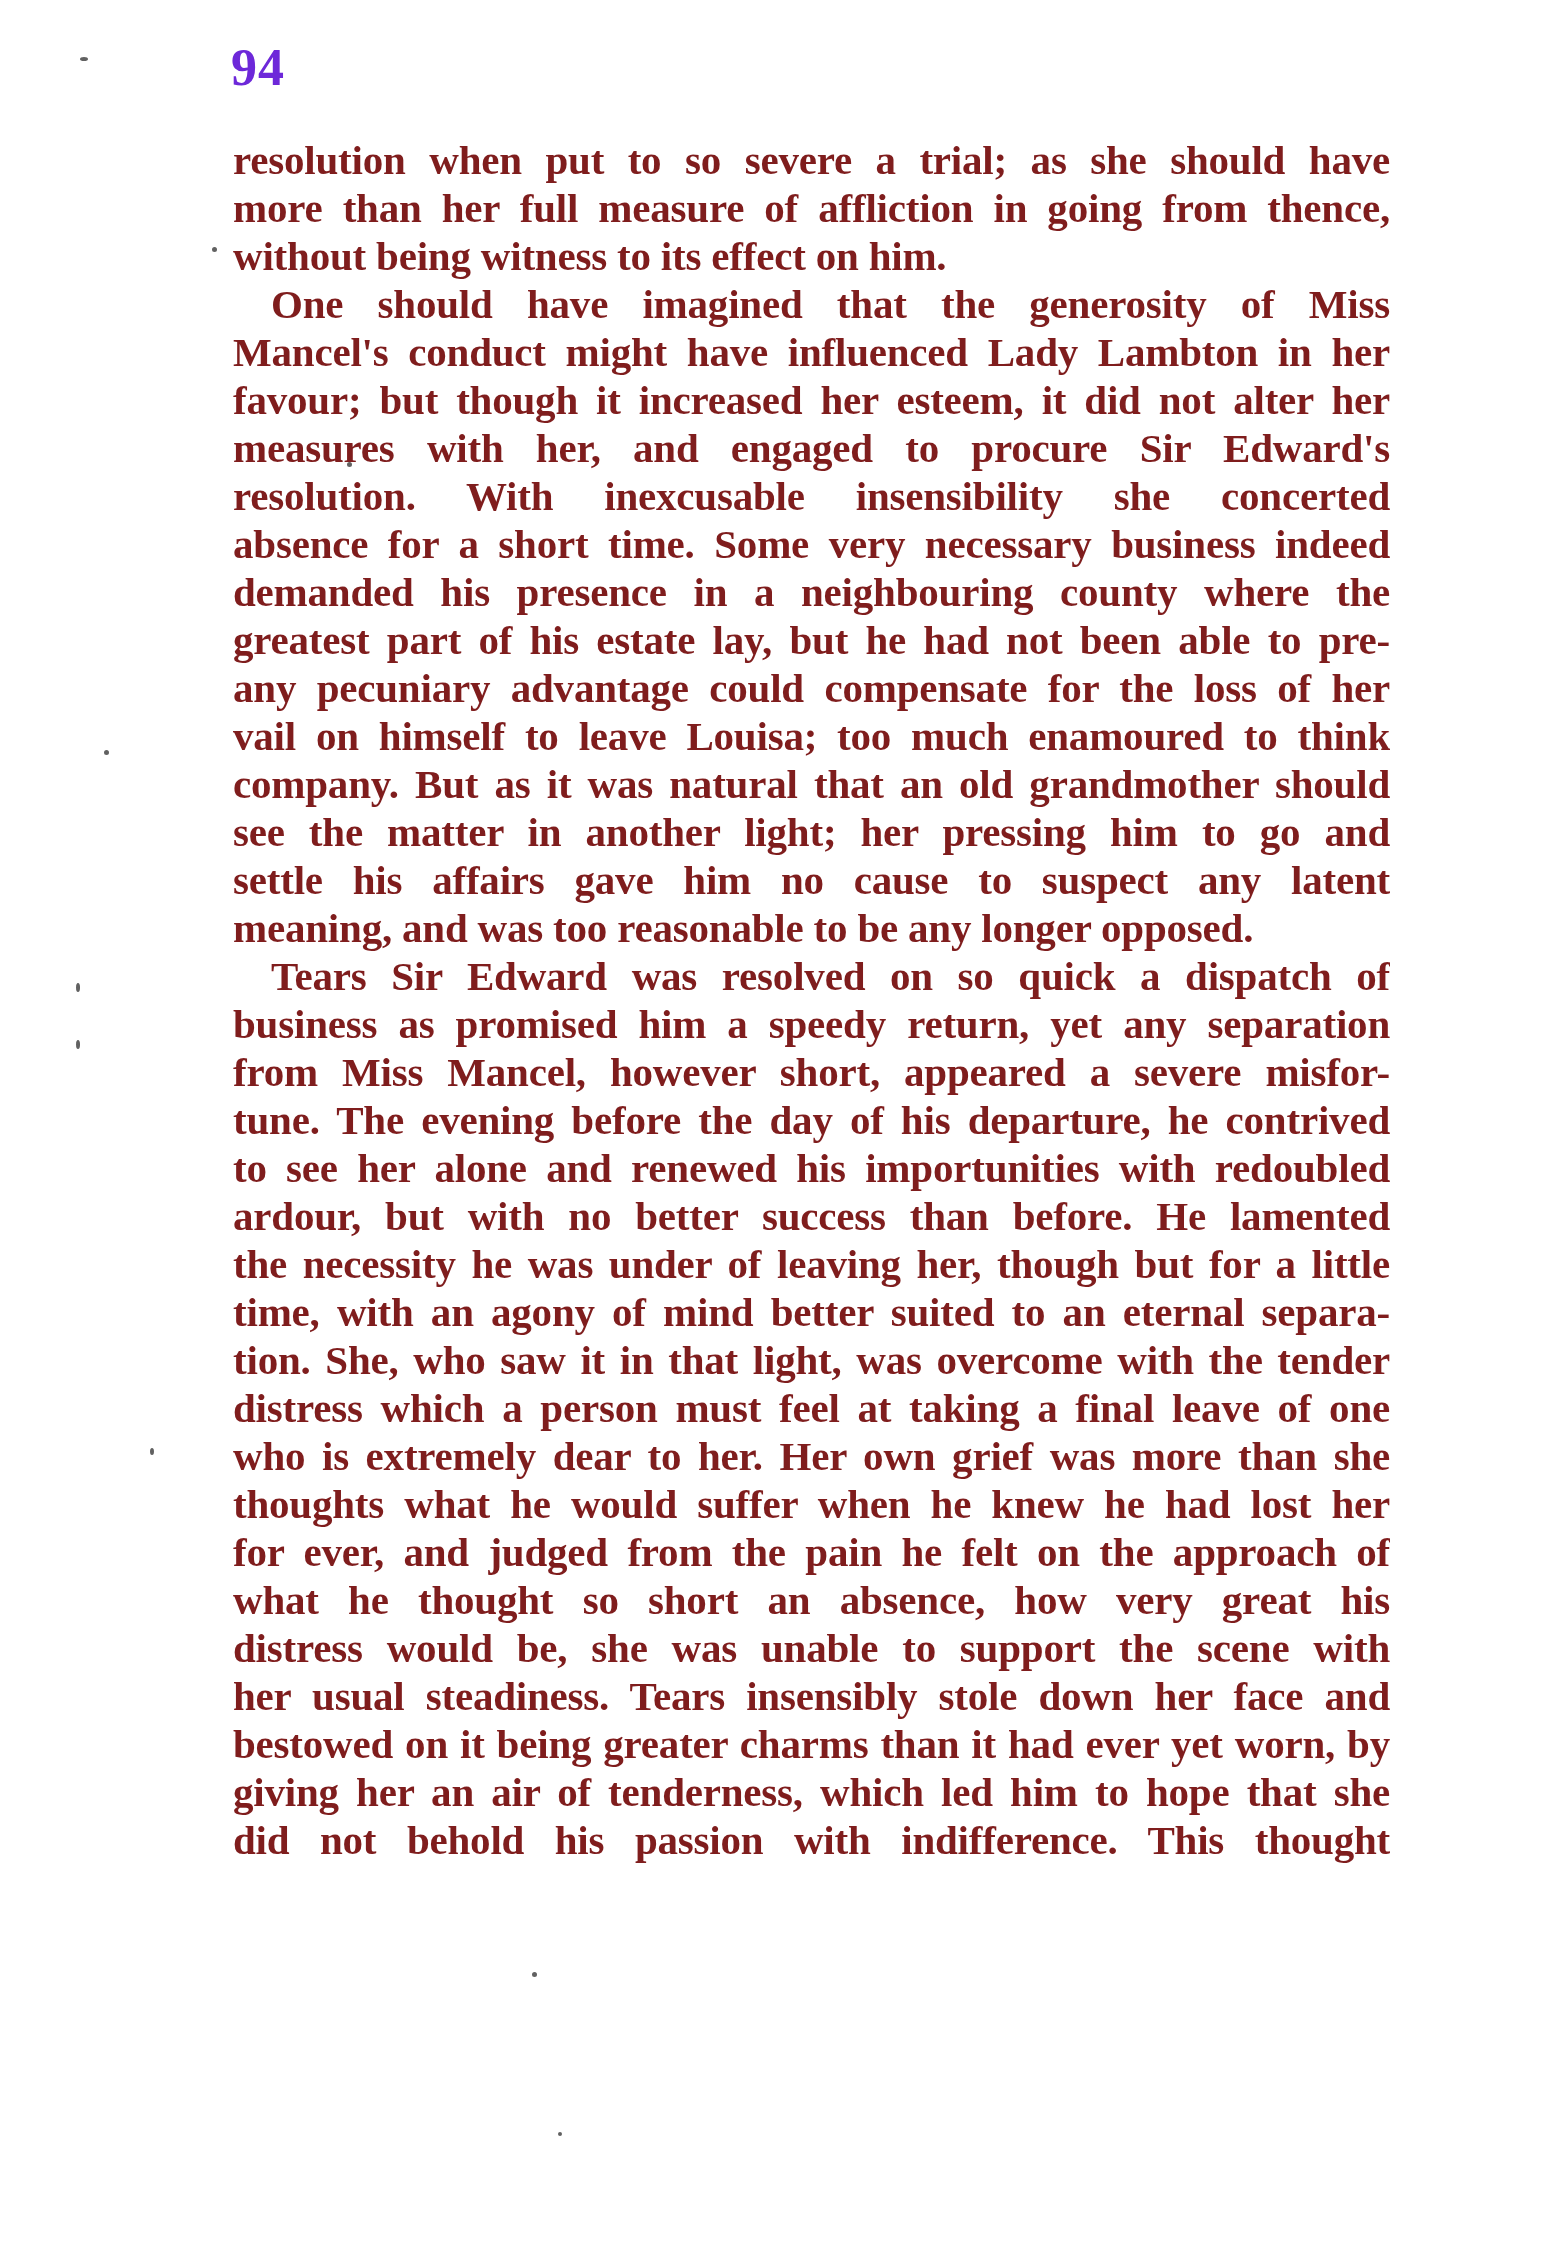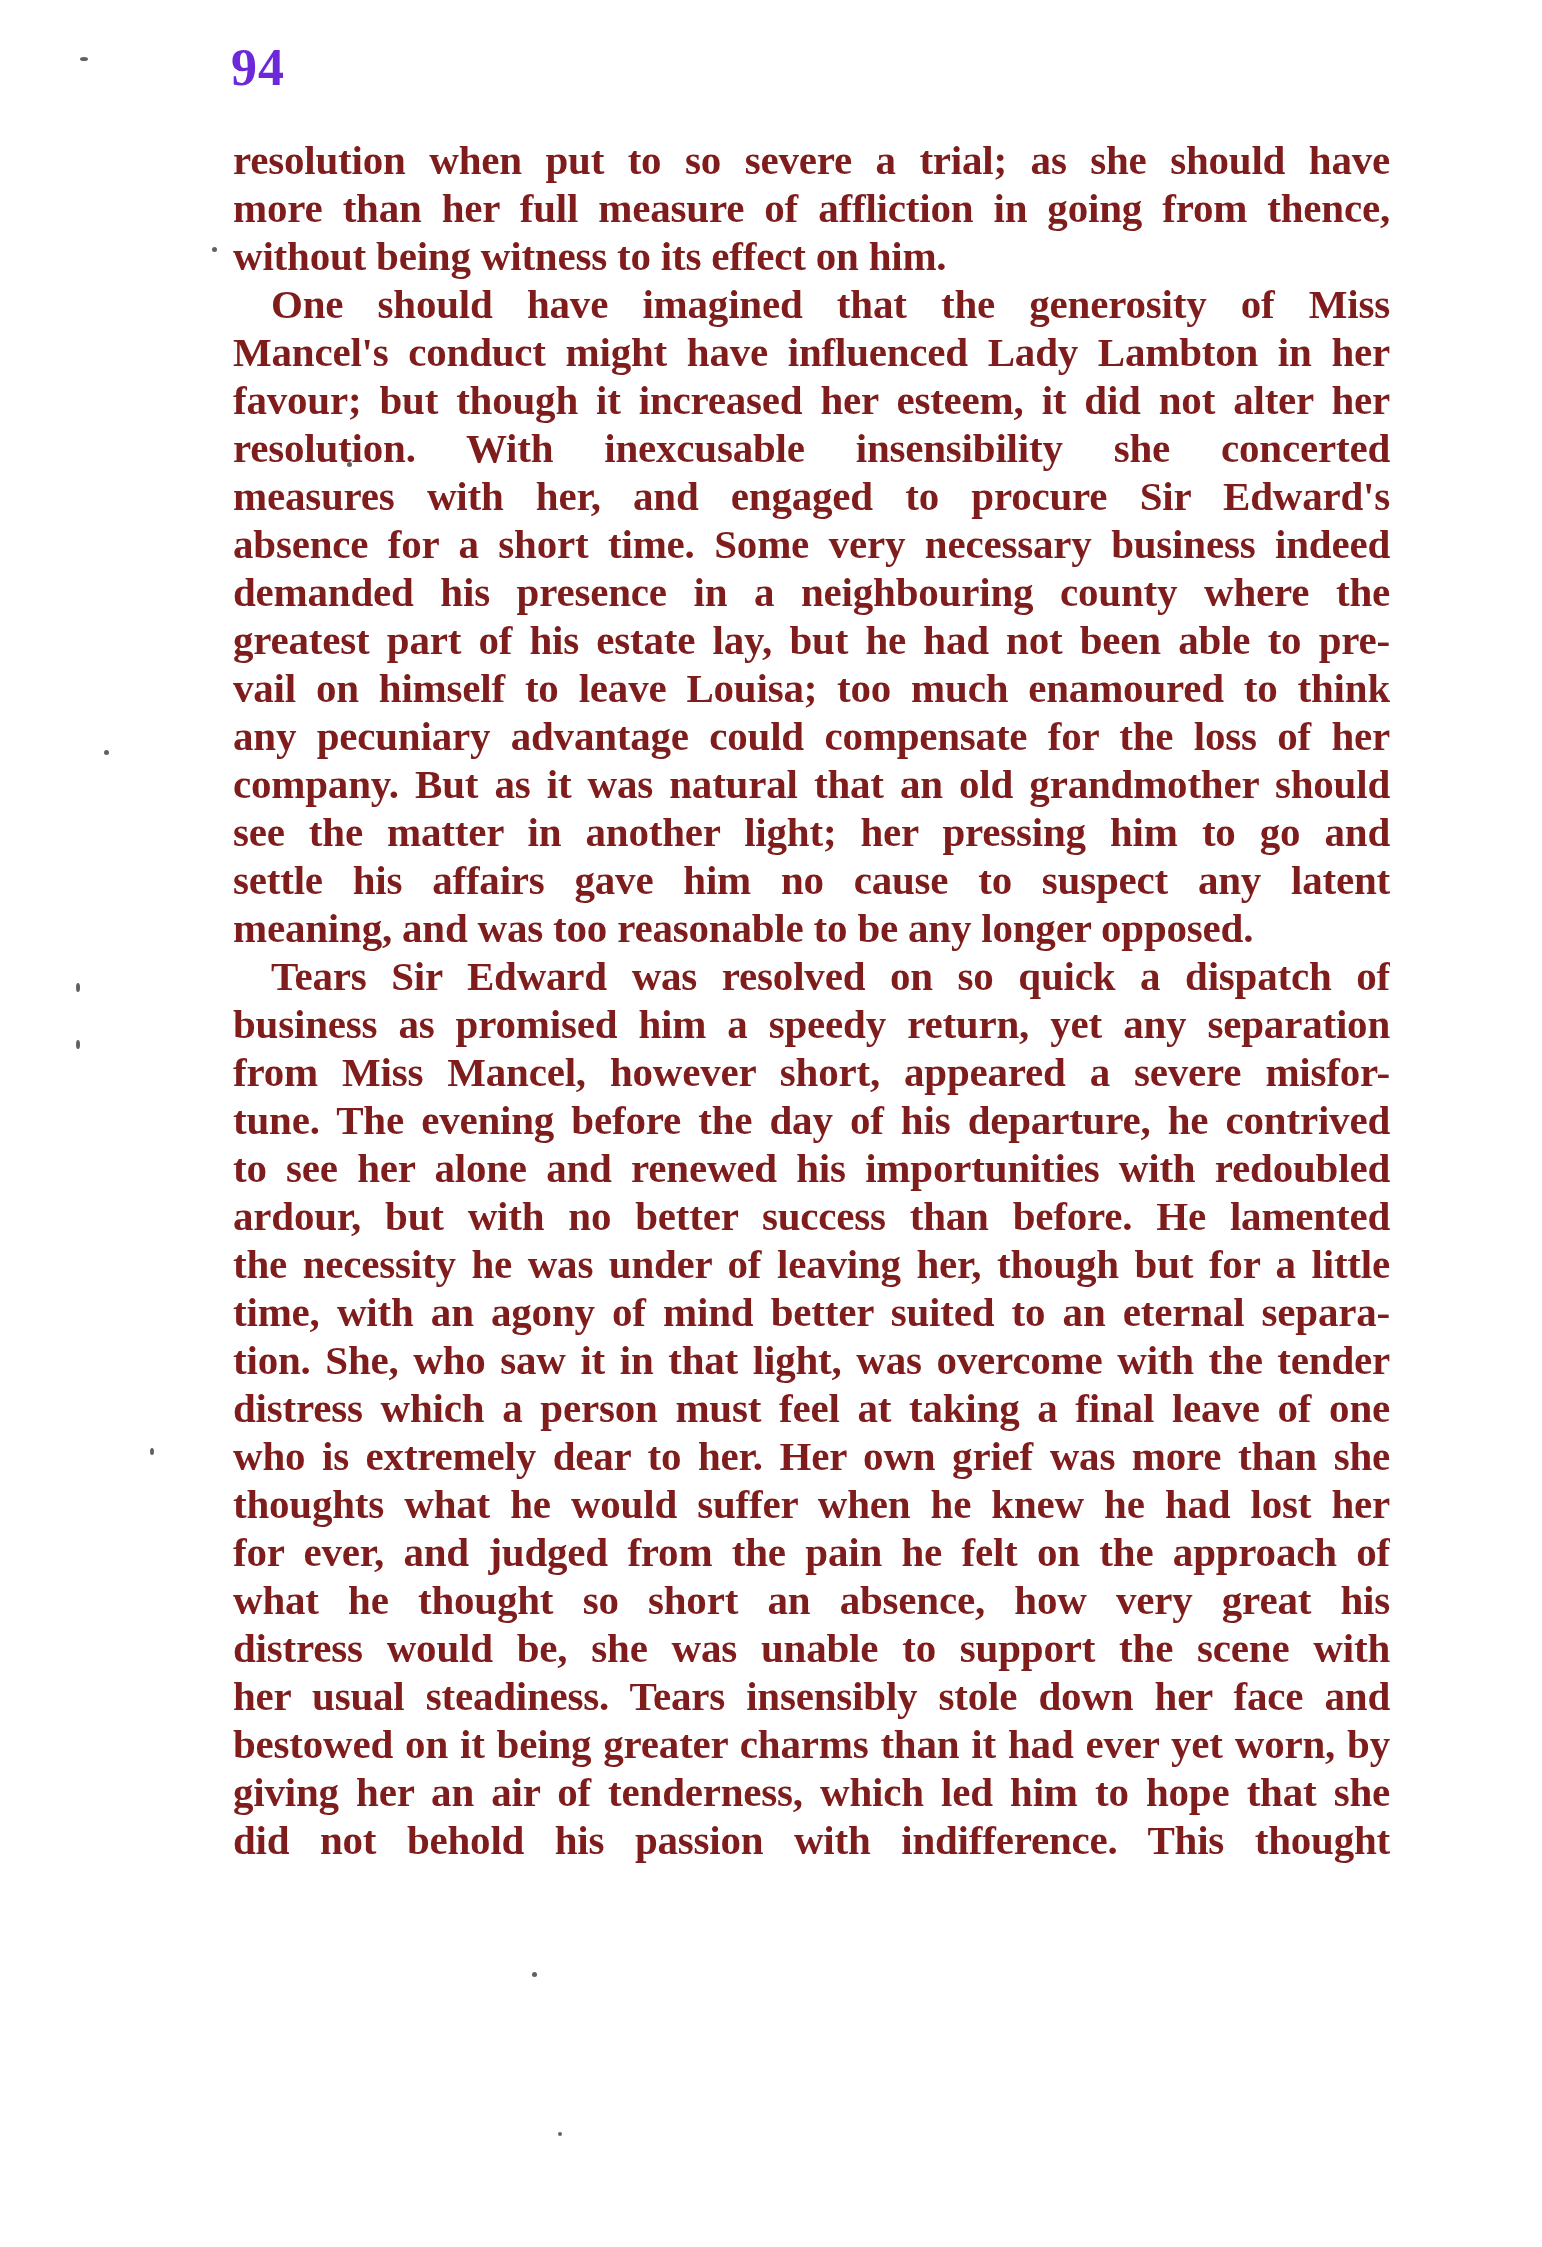--- a/index.html
+++ b/index.html
@@ -72,27 +72,27 @@
 
   <div class="page-number">94</div>
 
   <div class="text-block">
     <div class="line">resolution when put to so severe a trial; as she should have</div>
     <div class="line">more than her full measure of affliction in going from thence,</div>
     <div class="line para-end">without being witness to its effect on him.</div>
     <div class="line indent">One should have imagined that the generosity of Miss</div>
     <div class="line">Mancel's conduct might have influenced Lady Lambton in her</div>
     <div class="line">favour; but though it increased her esteem, it did not alter her</div>
+    <div class="line">measures with her, and engaged to procure Sir Edward's</div>
     <div class="line">resolution. With inexcusable insensibility she concerted</div>
-    <div class="line">measures with her, and engaged to procure Sir Edward's</div>
     <div class="line">absence for a short time. Some very necessary business indeed</div>
     <div class="line">demanded his presence in a neighbouring county where the</div>
     <div class="line">greatest part of his estate lay, but he had not been able to pre-</div>
+    <div class="line">any pecuniary advantage could compensate for the loss of her</div>
     <div class="line">vail on himself to leave Louisa; too much enamoured to think</div>
-    <div class="line">any pecuniary advantage could compensate for the loss of her</div>
     <div class="line">company. But as it was natural that an old grandmother should</div>
     <div class="line">see the matter in another light; her pressing him to go and</div>
     <div class="line">settle his affairs gave him no cause to suspect any latent</div>
     <div class="line para-end">meaning, and was too reasonable to be any longer opposed.</div>
     <div class="line indent">Tears Sir Edward was resolved on so quick a dispatch of</div>
     <div class="line">business as promised him a speedy return, yet any separation</div>
     <div class="line">from Miss Mancel, however short, appeared a severe misfor-</div>
     <div class="line">tune. The evening before the day of his departure, he contrived</div>
     <div class="line">to see her alone and renewed his importunities with redoubled</div>
     <div class="line">ardour, but with no better success than before. He lamented</div>

